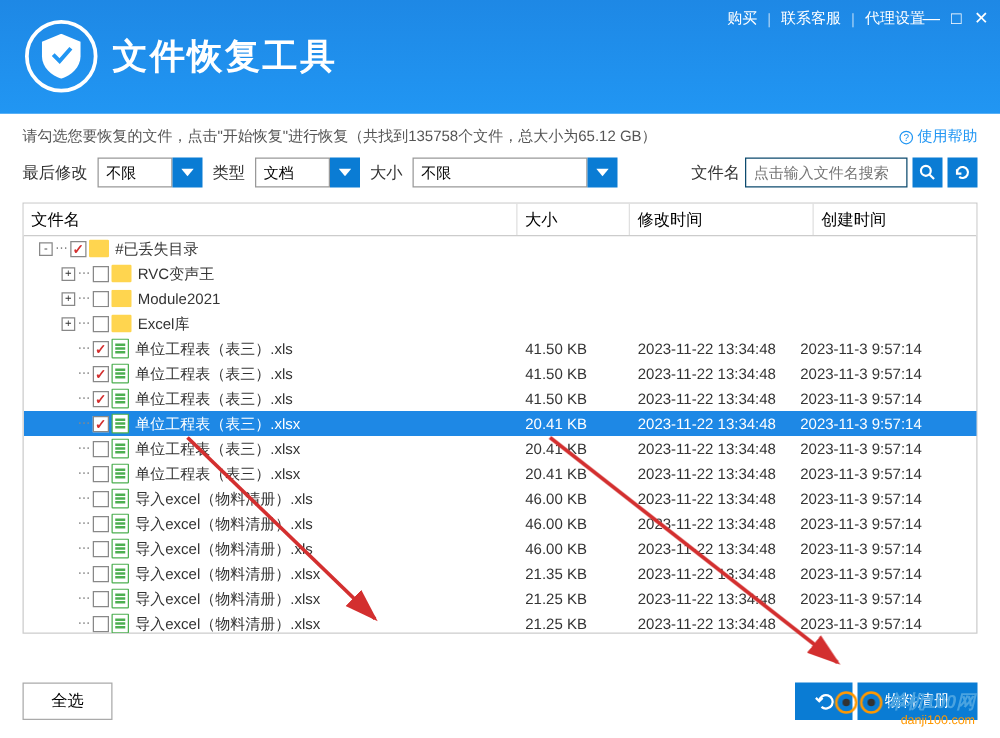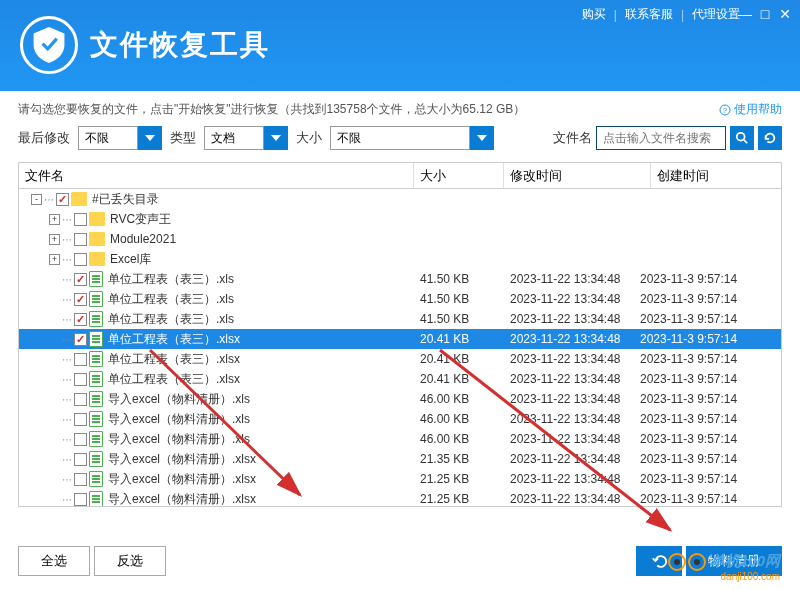--- a/index.html
+++ b/index.html
@@ -373,21 +373,20 @@
         </div>
         <div class="cell col-size">21.25 KB</div>
         <div class="cell col-created">2023-11-22 13:34:48</div>
         <div class="cell col-modified">2023-11-3 9:57:14</div>
       </div>
     </div>
 </div>
 
 <div class="footer">
   <div class="btn">全选</div>
-  <div class="btn">反选</div>
   <div class="spacer"></div>
   <div class="btn-icon">
     <svg viewBox="0 0 20 20">
         <path d="M6 10 A6 6 0 1 1 8 15 M3 7 L6 10 L9 7"></path>
       </svg>
   </div>
   <div class="btn btn-primary">物料清册</div>
 </div>
 
 <svg class="arrow" style="left:140px; top:340px;" width="180" height="170">

